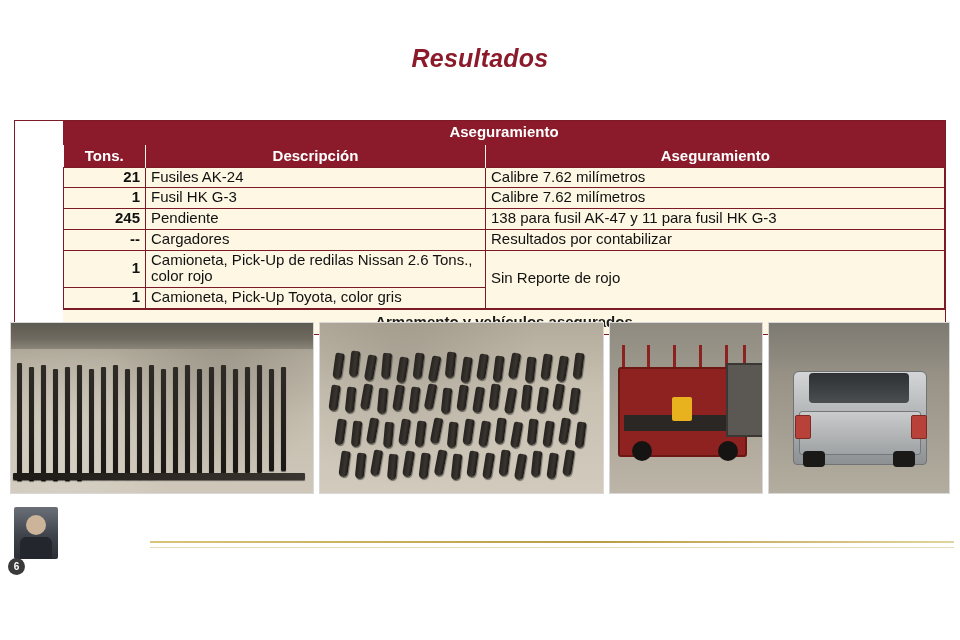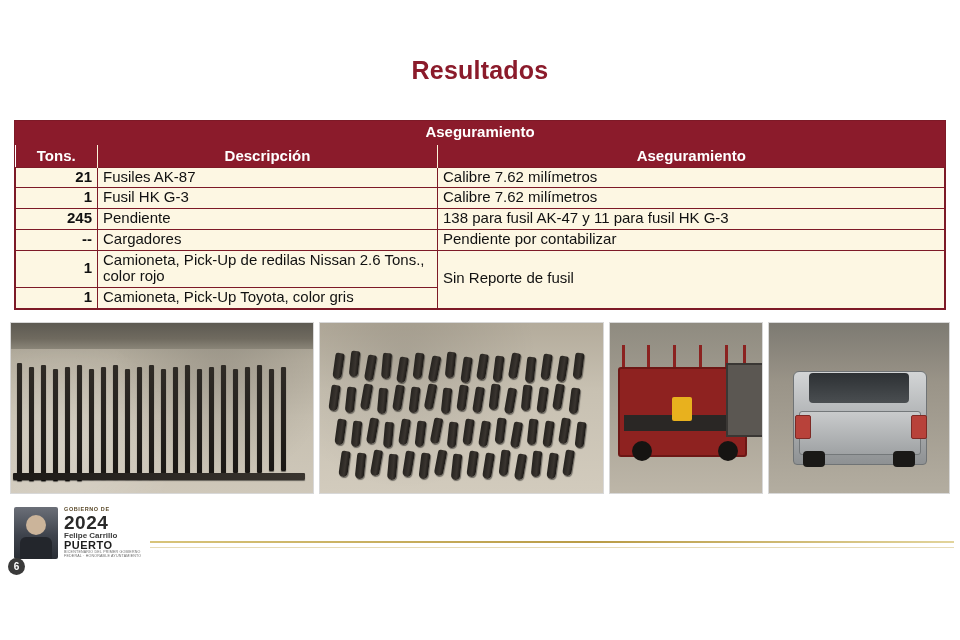--- a/index.html
+++ b/index.html
@@ -19,30 +19,32 @@
     top: 0;
     width: 960px;
     height: 640px;
     background: #ffffff;
   }
   .title {
     text-align: center;
     color: #8b1b2b;
     font-size: 25px;
     font-weight: bold;
-    margin-top: 56px;
+    margin-top: 44px;
     letter-spacing: 0.2px;
+    font-style: italic;
   }
   .table-wrap {
     position: absolute;
     left: 14px;
     top: 120px;
     width: 932px;
     border: 1px solid #7d1a27;
     box-sizing: border-box;
+    padding-left: 48px;
   }
   .band {
     background: #8b1b2b;
     color: #ffffff;
     font-weight: bold;
     font-size: 15px;
     text-align: center;
     padding: 3px 0 4px 0;
     line-height: 1.1;
   }
@@ -255,49 +257,50 @@
       <thead>
         <tr>
           <th>Tons.</th>
           <th>Descripción</th>
           <th>Aseguramiento</th>
         </tr>
       </thead>
       <tbody>
         <tr>
           <td class="cant">21</td>
-          <td class="desc">Fusiles AK-87</td>
+          <td class="desc">Fusiles AK-24</td>
           <td class="obs">Calibre 7.62 milímetros</td>
         </tr>
         <tr>
           <td class="cant">1</td>
           <td class="desc">Fusil HK G-3</td>
           <td class="obs">Calibre 7.62 milímetros</td>
         </tr>
         <tr>
           <td class="cant">245</td>
           <td class="desc">Pendiente</td>
           <td class="obs">138 para fusil AK-47 y 11 para fusil HK G-3</td>
         </tr>
         <tr>
           <td class="cant">--</td>
           <td class="desc">Cargadores</td>
-          <td class="obs">Pendiente por contabilizar</td>
+          <td class="obs">Resultados por contabilizar</td>
         </tr>
         <tr>
           <td class="cant">1</td>
           <td class="desc">Camioneta, Pick-Up de redilas Nissan 2.6 Tons., color rojo</td>
-          <td class="obs obs-center" rowspan="2">Sin Reporte de fusil</td>
+          <td class="obs obs-center" rowspan="2">Sin Reporte de rojo</td>
         </tr>
         <tr>
           <td class="cant">1</td>
           <td class="desc">Camioneta, Pick-Up Toyota, color gris</td>
         </tr>
       </tbody>
     </table>
+    <div class="footer-band">Armamento y vehículos asegurados</div>
   </div>
 
   <div class="photos">
 
     <div class="photo p1">
       <div class="ground1"></div>
       <div class="topstrip1"></div>
       <div class="rifle" style="left:6px;  top:40px; width:5px;  height:118px;"></div>
       <div class="rifle" style="left:18px; top:44px; width:5px;  height:114px;"></div>
       <div class="rifle" style="left:30px; top:42px; width:5px;  height:116px;"></div>
@@ -422,25 +425,18 @@
     </div>
 
   </div>
 
   <div class="bottom">
     <div class="gold-rule"></div>
     <div class="gold-rule2"></div>
 
     <div class="emblem">
       <div class="portrait"></div>
-      <div class="emb-text">
-        <div class="gob">GOBIERNO DE</div>
-        <div class="year">2024</div>
-        <div class="fcp">Felipe Carrillo</div>
-        <div class="puerto">PUERTO</div>
-        <div class="tiny">BICENTENARIO DEL PRIMER GOBIERNO FEDERAL · HONORABLE AYUNTAMIENTO</div>
-      </div>
     </div>
 
     <div class="page-badge">6</div>
   </div>
 
 </div>
 
 </body></html>

